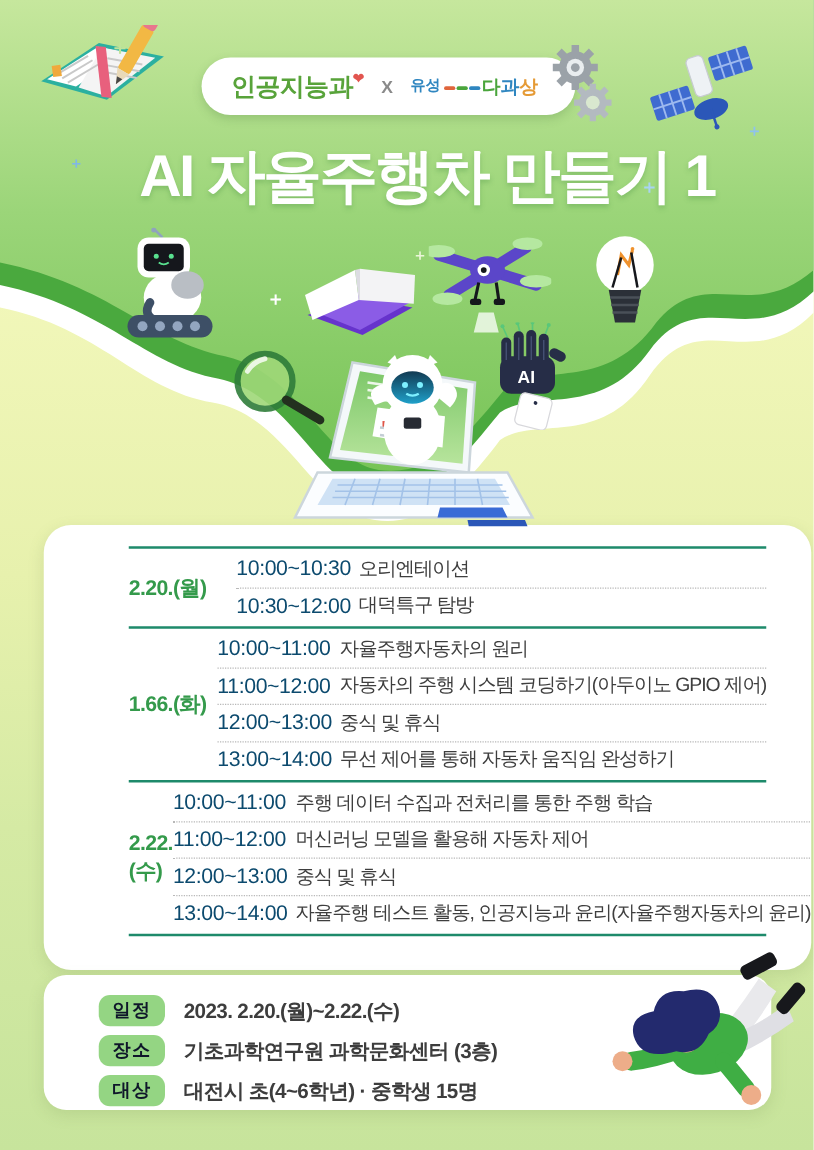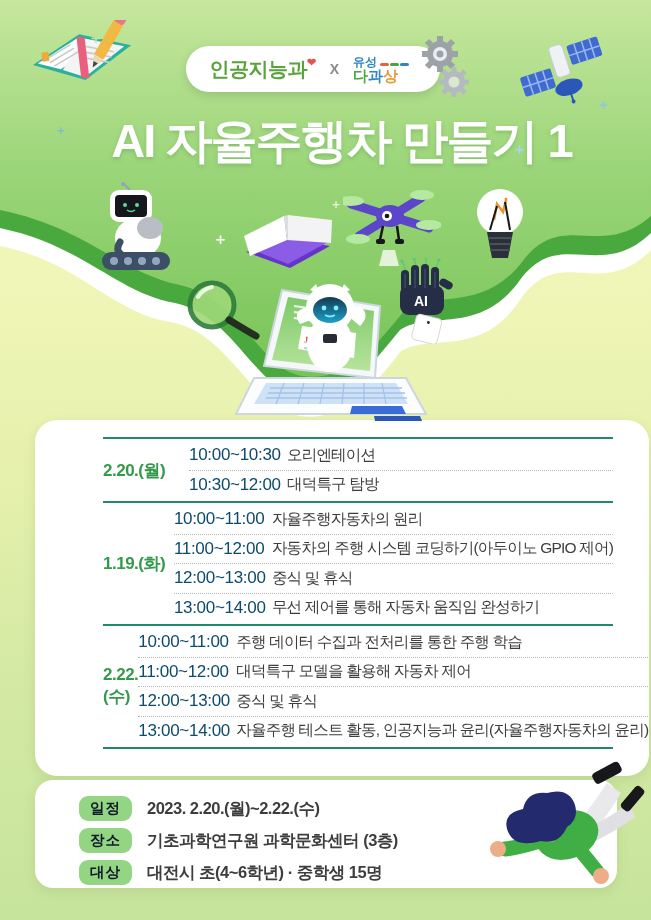--- a/index.html
+++ b/index.html
@@ -7,21 +7,21 @@
   .poster{position:relative;width:651px;height:920px;overflow:hidden;
     background:linear-gradient(180deg,#f2f7ba 24%,#e7f1ad 50%,#d5eaa4 72%,#c7e49c 100%);}
   .hdr-svg{position:absolute;top:0;left:0;z-index:1;}
   .illus{position:absolute;z-index:2;}
   .logo-pill{position:absolute;top:46px;left:50%;transform:translateX(-55%);z-index:3;
     background:#fff;border-radius:26px;padding:6px 30px 6px 24px;display:flex;align-items:center;gap:14px;
     box-shadow:0 3px 8px rgba(70,120,60,.25);height:34px;}
   .logo-left{font-size:20px;font-weight:800;color:#58a33a;letter-spacing:-0.5px;white-space:nowrap;}
   .logo-left .leaf{color:#e2554f;font-size:11px;vertical-align:top;}
   .logo-x{font-size:14px;color:#8a8a8a;font-weight:700;}
-  .logo-right{display:flex;flex-direction:column;line-height:1;align-items:flex-start;}
+  .logo-right{display:flex;flex-direction:row;line-height:1;align-items:flex-start;}
   .logo-right .l1{font-size:12px;font-weight:800;color:#2f86c0;}
   .logo-right .tag{display:inline-block;margin-left:3px;}
   .logo-right .tag i{display:inline-block;width:9px;height:3px;border-radius:2px;margin-right:1px;}
   .logo-right .l2{font-size:15px;font-weight:700;letter-spacing:0;}
   .logo-right .l2 .c1{color:#4aa53c;} .logo-right .l2 .c2{color:#2f86c0;} .logo-right .l2 .c3{color:#e59a35;}
   .gear-wrap{position:absolute;right:-34px;top:-14px;}
   .title{position:absolute;top:110px;left:16px;width:100%;text-align:center;z-index:3;
     font-size:47px;font-weight:800;color:#ffffff;letter-spacing:-2px;
     text-shadow:0 2px 4px rgba(72,144,66,.35);}
   .sparkle{position:absolute;z-index:3;font-weight:700;}
@@ -320,21 +320,21 @@
             <span class="s-act">오리엔테이션</span>
           </div>
           <div class="srow">
             <span class="s-time">10:30~12:00</span>
             <span class="s-act">대덕특구 탐방</span>
           </div>
         </div>
       </div>
 
       <div class="day-section">
-        <div class="day-label">1.19.(화)</div>
+        <div class="day-label">1.66.(화)</div>
         <div class="day-rows">
           <div class="srow">
             <span class="s-time">10:00~11:00</span>
             <span class="s-act">자율주행자동차의 원리</span>
           </div>
           <div class="srow">
             <span class="s-time">11:00~12:00</span>
             <span class="s-act">자동차의 주행 시스템 코딩하기(아두이노 GPIO 제어)</span>
           </div>
           <div class="srow">
@@ -350,21 +350,21 @@
 
       <div class="day-section">
         <div class="day-label">2.22.(수)</div>
         <div class="day-rows">
           <div class="srow">
             <span class="s-time">10:00~11:00</span>
             <span class="s-act">주행 데이터 수집과 전처리를 통한 주행 학습</span>
           </div>
           <div class="srow">
             <span class="s-time">11:00~12:00</span>
-            <span class="s-act">대덕특구 모델을 활용해 자동차 제어</span>
+            <span class="s-act">머신러닝 모델을 활용해 자동차 제어</span>
           </div>
           <div class="srow">
             <span class="s-time">12:00~13:00</span>
             <span class="s-act">중식 및 휴식</span>
           </div>
           <div class="srow">
             <span class="s-time">13:00~14:00</span>
             <span class="s-act">자율주행 테스트 활동, 인공지능과 윤리(자율주행자동차의 윤리)</span>
           </div>
         </div>

